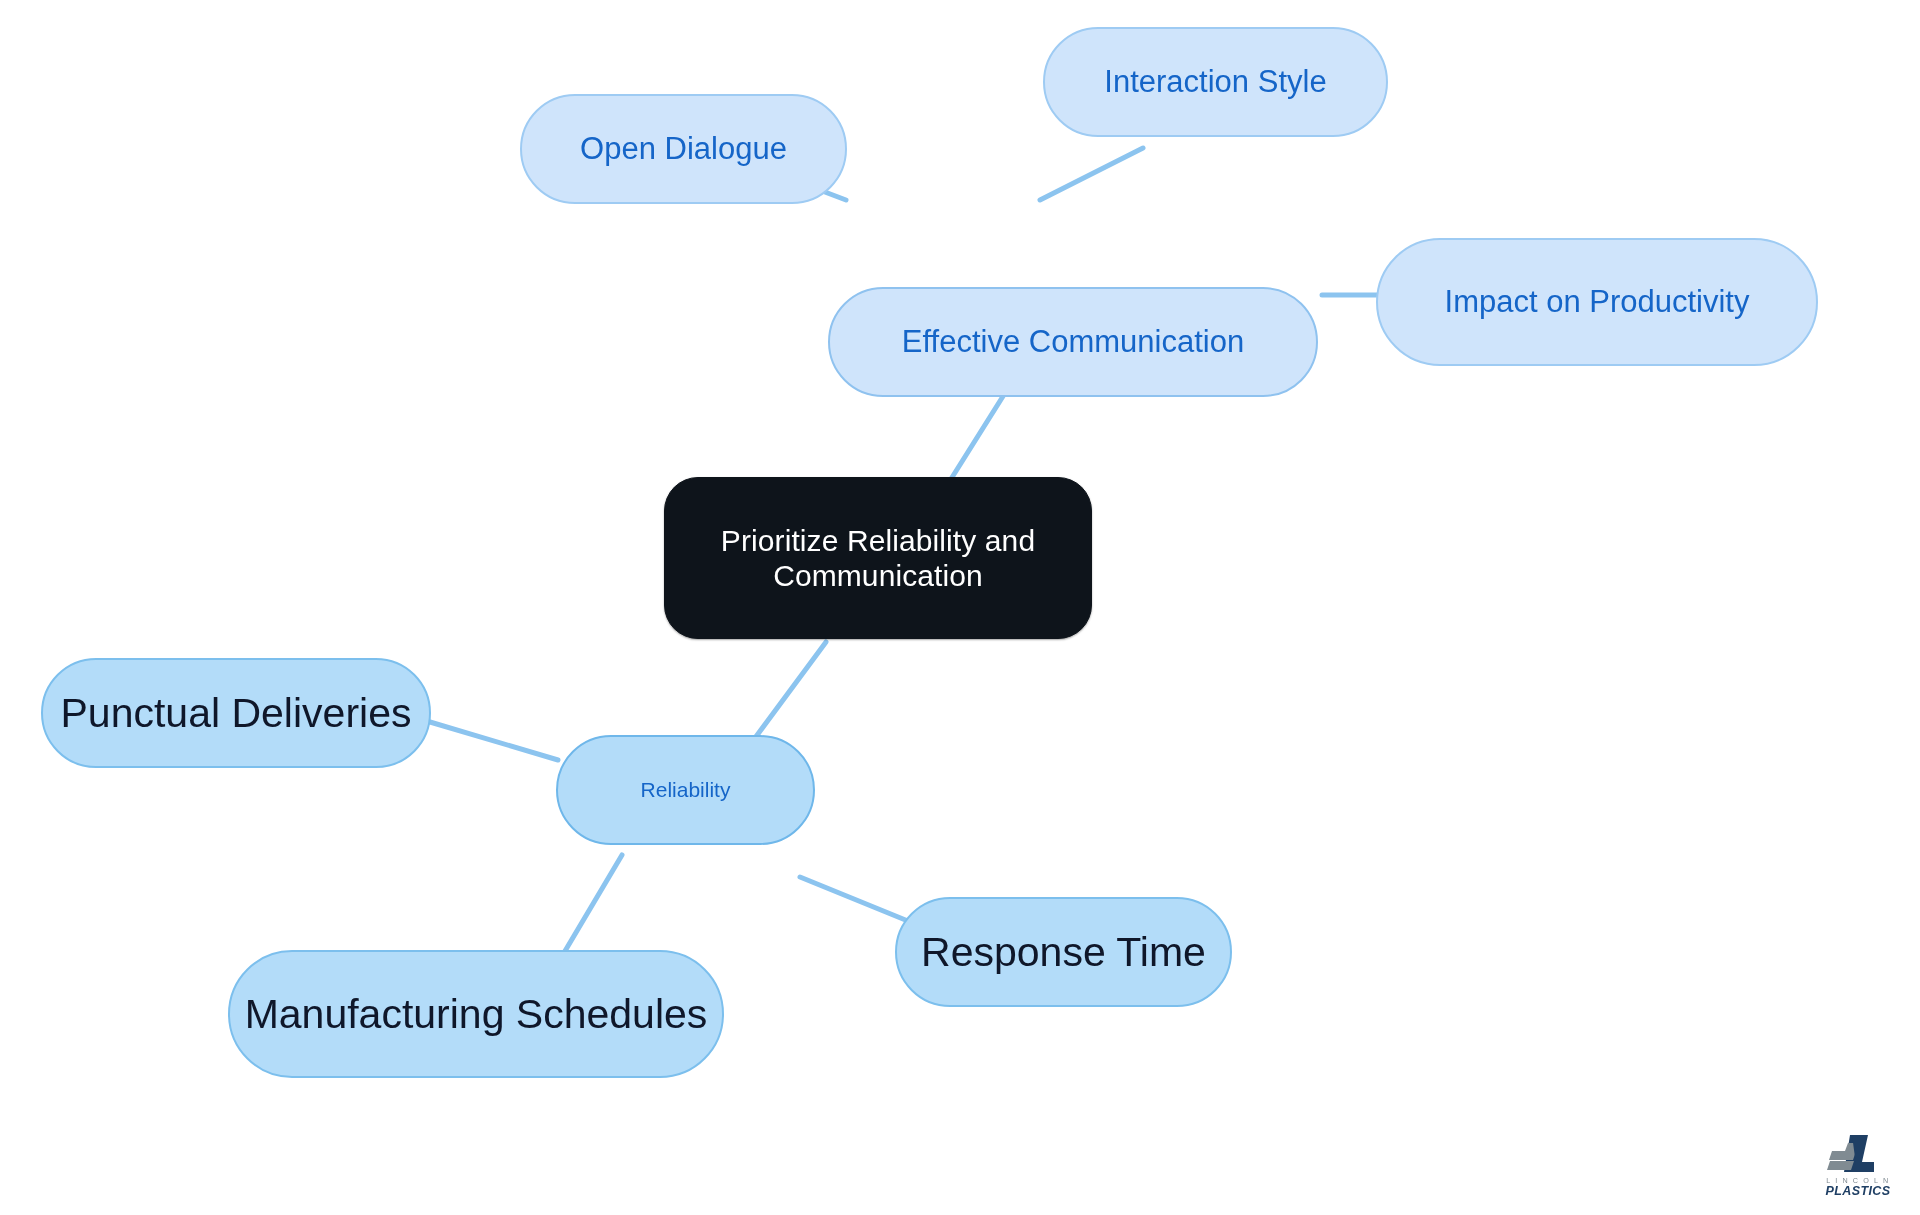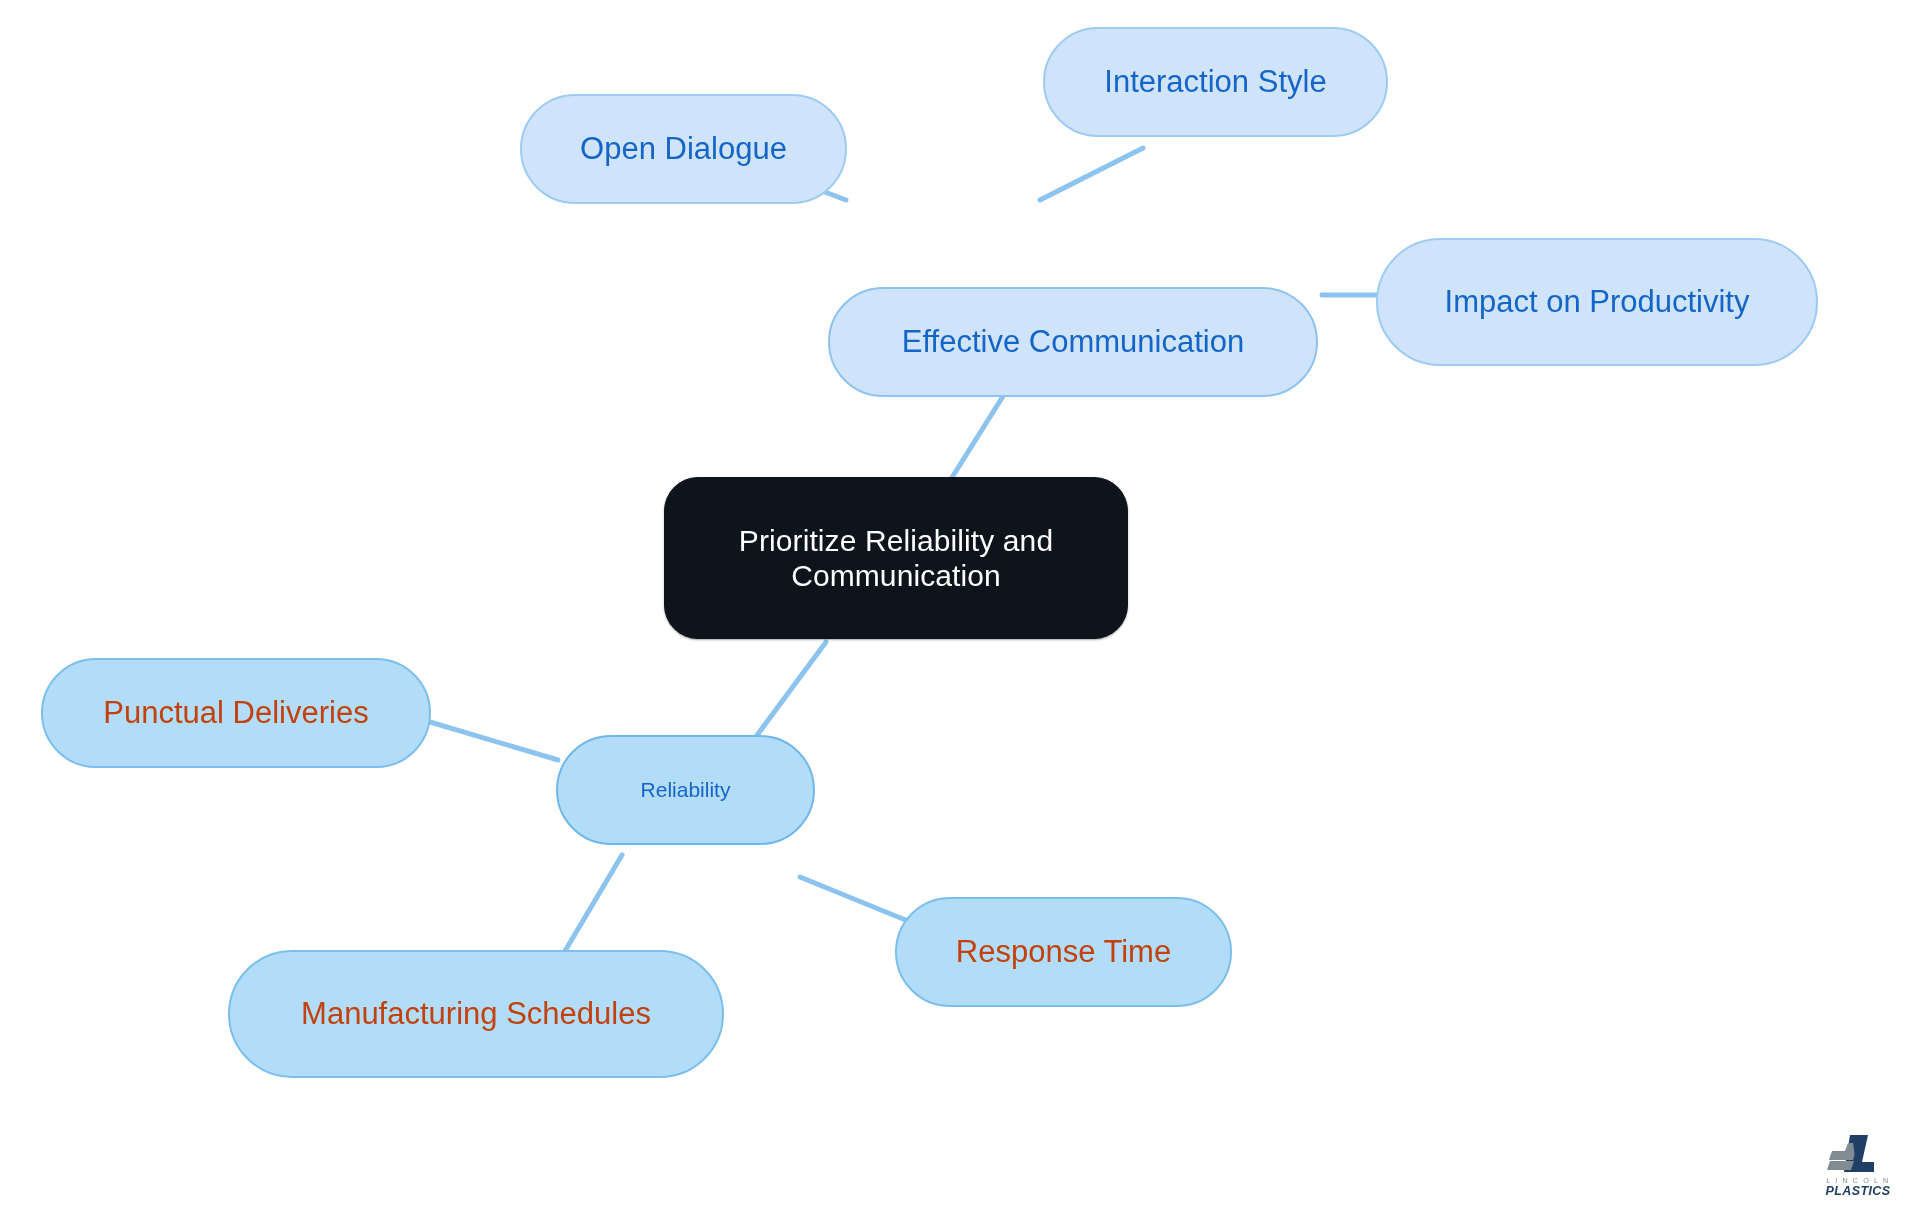--- a/index.html
+++ b/index.html
@@ -62,22 +62,22 @@
   }
   .node-branch-rel {
     background: #b3dcf9;
     border: 2px solid #6fb7ea;
     color: #1565c8;
     font-size: 21px;
   }
   .node-leaf-rel {
     background: #b3dcf9;
     border: 2px solid #7cbfed;
-    color: #c2410c;
-    font-size: 31px;
+    color: #0f172a;
+    font-size: 41px;
   }
   #logo {
     position: absolute;
     left: 1822px;
     top: 1128px;
     width: 72px;
     height: 70px;
   }
 </style>
 </head>
@@ -99,21 +99,21 @@
       <path d="M 826 642 L 752 742"></path>
 
       <path d="M 558 760 L 430 722"></path>
 
       <path d="M 622 855 L 530 1010"></path>
 
       <path d="M 800 877 L 930 930"></path>
     </g>
   </svg>
 
-  <div class="node node-root" style="left:664px; top:477px; width:464px; height:162px;">
+  <div class="node node-root" style="left:664px; top:477px; width:428px; height:162px;">
     <span>Prioritize Reliability and
 Communication</span>
   </div>
 
   <div class="node node-branch-comm" style="left:828px; top:255px; width:490px; height:110px;margin-top:32px;">
     <span>Effective Communication</span>
   </div>
 
   <div class="node node-leaf-comm" style="left:520px; top:88px; width:327px; height:110px;margin-top:6px;">
     <span>Open Dialogue</span>

